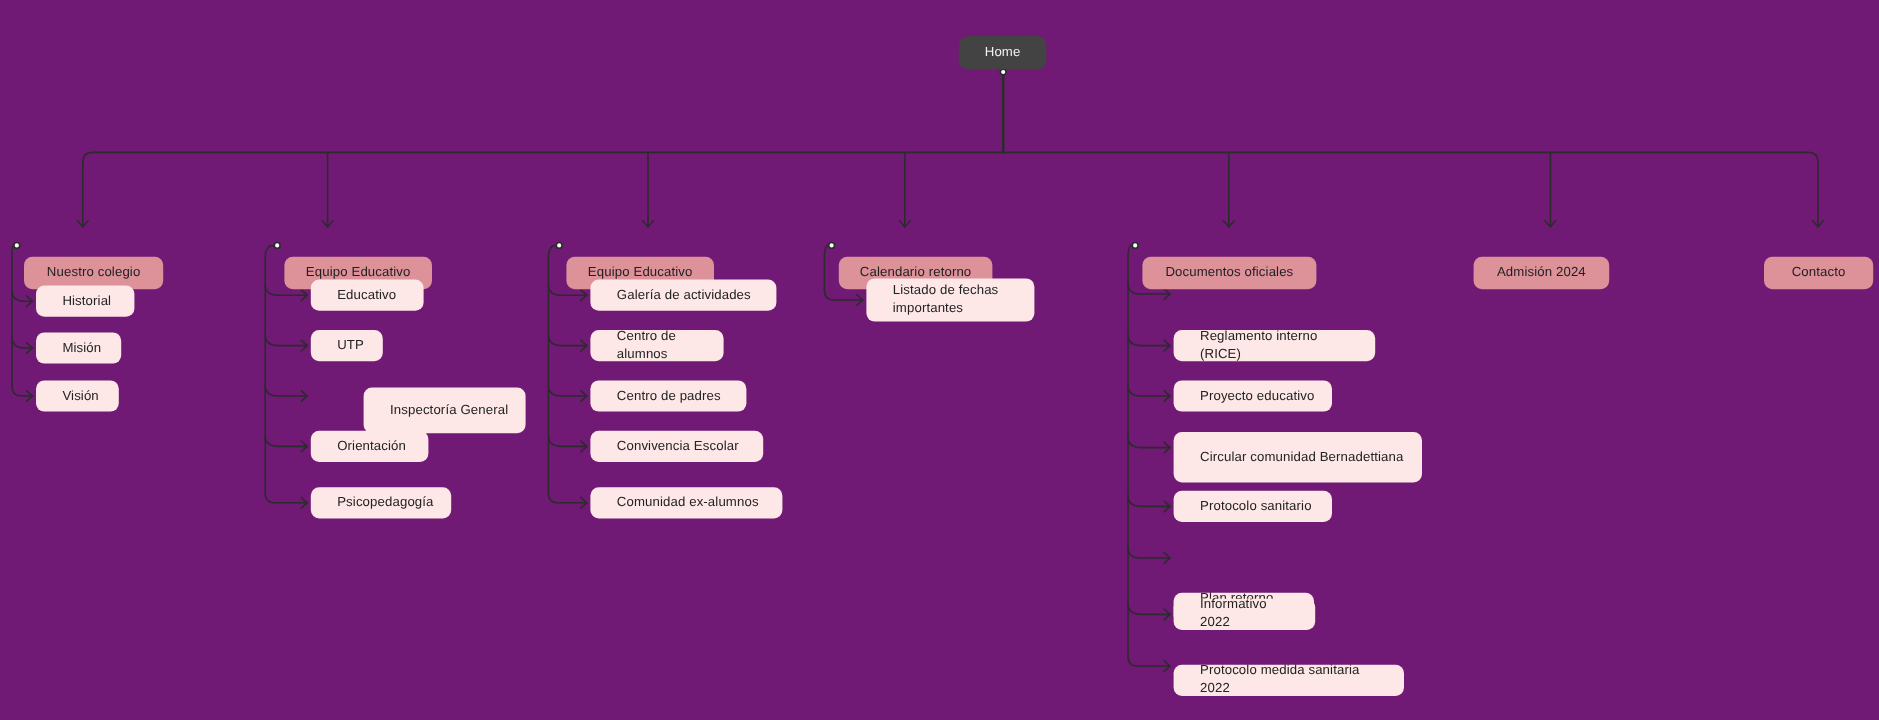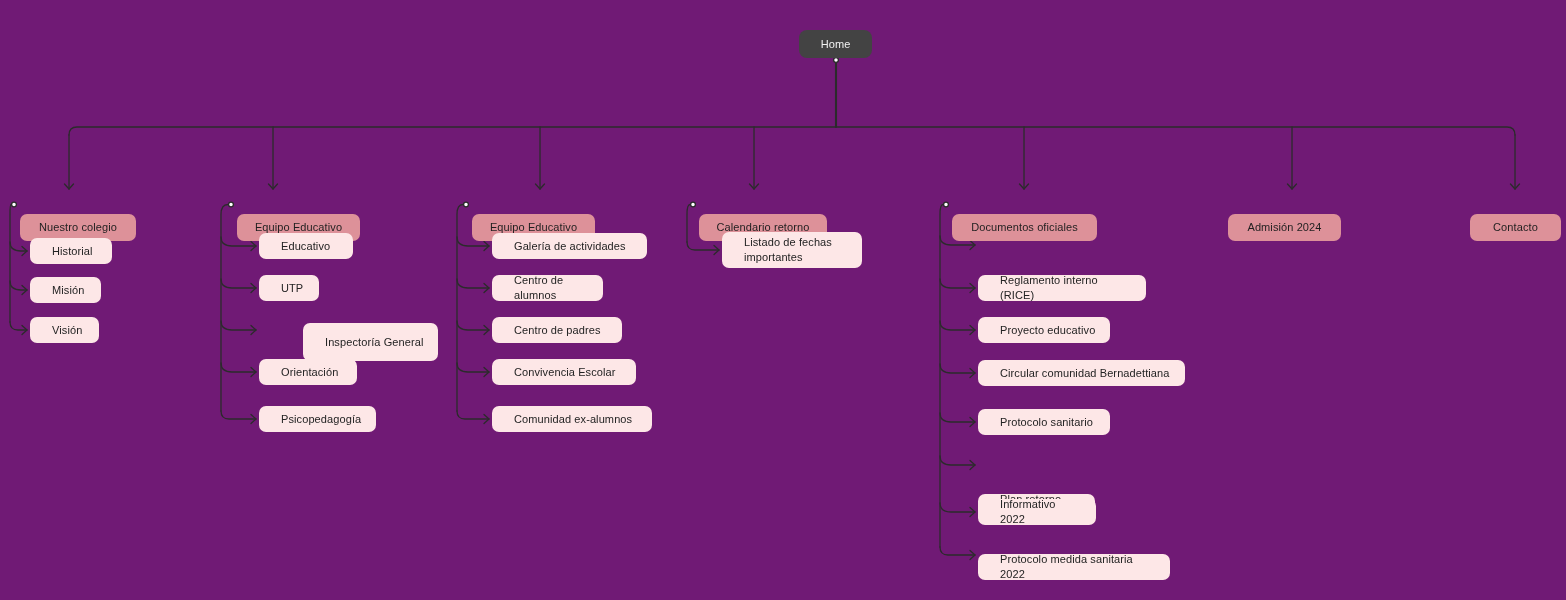--- a/index.html
+++ b/index.html
@@ -157,20 +157,20 @@
     <div class="node leaf" style="left: 492px; top: 275px; width: 111px; height: 26px;">Centro de alumnos</div>
     <div class="node leaf" style="left: 492px; top: 317px; width: 130px; height: 26px;">Centro de padres</div>
     <div class="node leaf" style="left: 492px; top: 359px; width: 144px; height: 26px;">Convivencia Escolar</div>
     <div class="node leaf" style="left: 492px; top: 406px; width: 160px; height: 26px;">Comunidad ex-alumnos</div>
     <div class="node section" style="left: 699px; top: 191px; width: 128px; height: 27px;">Calendario retorno</div>
     <div class="node leaf multiline" style="left: 722px; top: 232px; width: 140px; height: 36px;">Listado de fechas
 importantes</div>
     <div class="node section" style="left: 952px; top: 191px; width: 145px; height: 27px;">Documentos oficiales</div>
     <div class="node leaf" style="left: 978px; top: 275px; width: 168px; height: 26px;">Reglamento interno (RICE)</div>
     <div class="node leaf" style="left: 978px; top: 317px; width: 132px; height: 26px;">Proyecto educativo</div>
-    <div class="node leaf" style="left: 978px; top: 360px; width: 207px; height: 26px;">Circular comunidad Bernadettiana</div>
+    <div class="node leaf" style="left: 978px; top: 360px; width: 207px; height: 42px;">Circular comunidad Bernadettiana</div>
     <div class="node leaf" style="left: 978px; top: 409px; width: 132px; height: 26px;">Protocolo sanitario</div>
     <div class="node leaf" style="left: 978px; top: 448px; width: 117px; height: 26px; margin-top: 46px;">Plan retorno 2021</div>
     <div class="node leaf" style="left: 978px; top: 499px; width: 118px; height: 26px;">Informativo 2022</div>
     <div class="node leaf" style="left: 978px; top: 554px; width: 192px; height: 26px;">Protocolo medida sanitaria 2022</div>
     <div class="node section" style="left: 1228px; top: 191px; width: 113px; height: 27px;">Admisión 2024</div>
     <div class="node section" style="left: 1470px; top: 191px; width: 91px; height: 27px;">Contacto</div>
   </div>
 
 </body></html>

